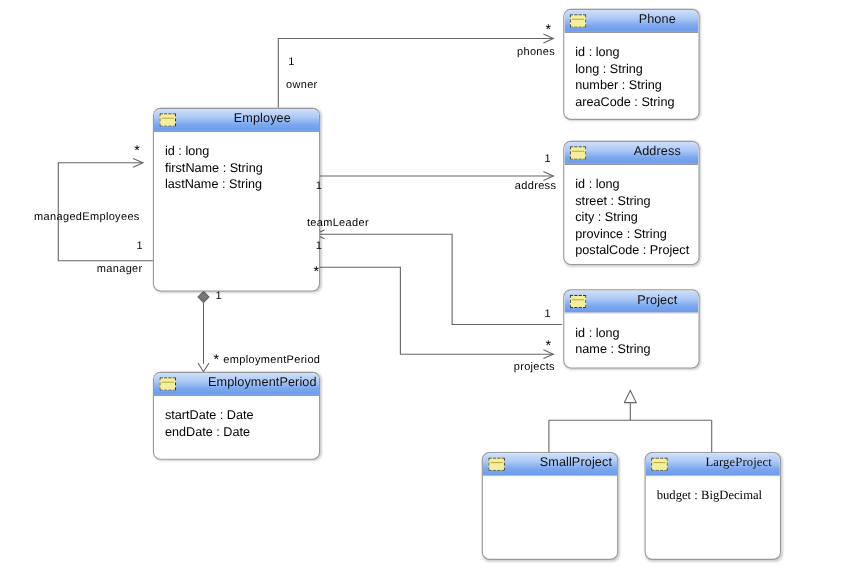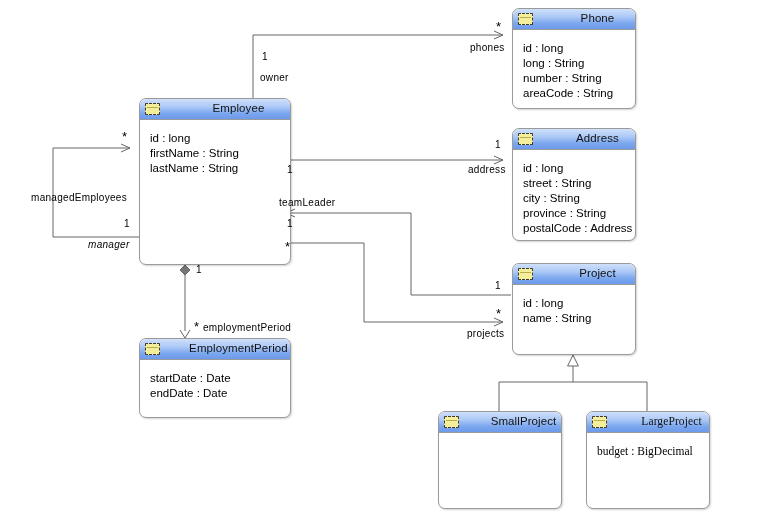--- a/index.html
+++ b/index.html
@@ -185,25 +185,25 @@
   <div class="uml-class" style="left:512px; top:128px; width:124px; height:113px;">
     <div class="uml-header">
       <span class="class-icon"></span>
       <span class="uml-title">Address</span>
     </div>
     <div class="uml-body">
       <div class="attr">id : long</div>
       <div class="attr">street : String</div>
       <div class="attr">city : String</div>
       <div class="attr">province : String</div>
-      <div class="attr">postalCode : Address</div>
-    </div>
-  </div>
-
-  <div class="uml-class" style="left:512px; top:263px; width:124px; height:92px;">
+      <div class="attr">postalCode : Project</div>
+    </div>
+  </div>
+
+  <div class="uml-class" style="left:512px; top:263px; width:124px; height:72px;">
     <div class="uml-header">
       <span class="class-icon"></span>
       <span class="uml-title">Project</span>
     </div>
     <div class="uml-body">
       <div class="attr">id : long</div>
       <div class="attr">name : String</div>
     </div>
   </div>
 
@@ -241,21 +241,21 @@
   <span class="mult-label" style="left:262px; top:52px;">1</span>
   <span class="edge-label" style="left:260px; top:73px;">owner</span>
 
   <span class="mult-label" style="left:495px; top:140px;">1</span>
   <span class="edge-label" style="left:468px; top:165px;">address</span>
   <span class="mult-label" style="left:287px; top:165px;">1</span>
 
   <span class="mult-star" style="left:122px; top:130px;">*</span>
   <span class="edge-label" style="left:31px; top:153px;margin-top:40px;">managedEmployees</span>
   <span class="mult-label" style="left:124px; top:219px;">1</span>
-  <span class="edge-label" style="left:88px; top:240px;font-style:italic;">manager</span>
+  <span class="edge-label" style="left:88px; top:240px;">manager</span>
 
   <span class="edge-label" style="left:279px; top:198px;">teamLeader</span>
   <span class="mult-label" style="left:287px; top:219px;">1</span>
   <span class="mult-label" style="left:495px; top:281px;">1</span>
 
   <span class="mult-star" style="left:285px; top:240px;">*</span>
   <span class="mult-star" style="left:496px; top:307px;">*</span>
   <span class="edge-label" style="left:467px; top:329px;">projects</span>
 
   <span class="mult-label" style="left:196px; top:265px;">1</span>

